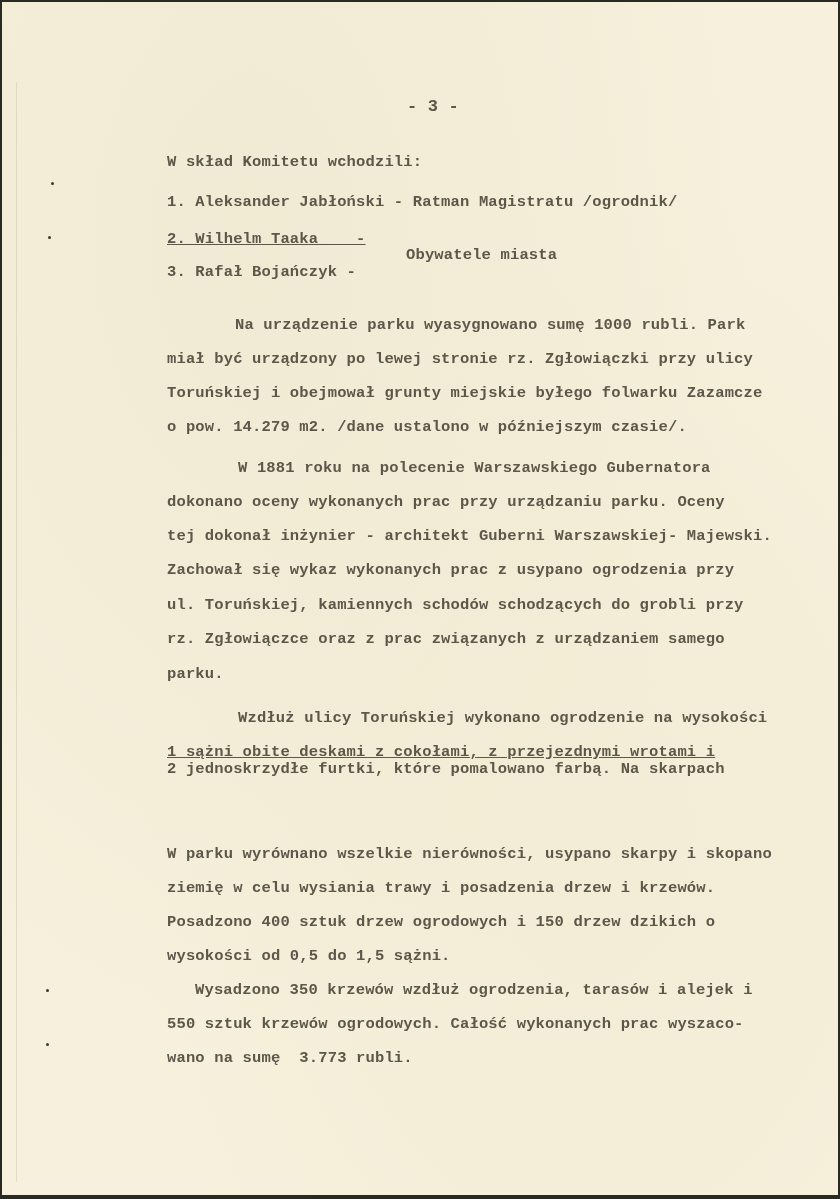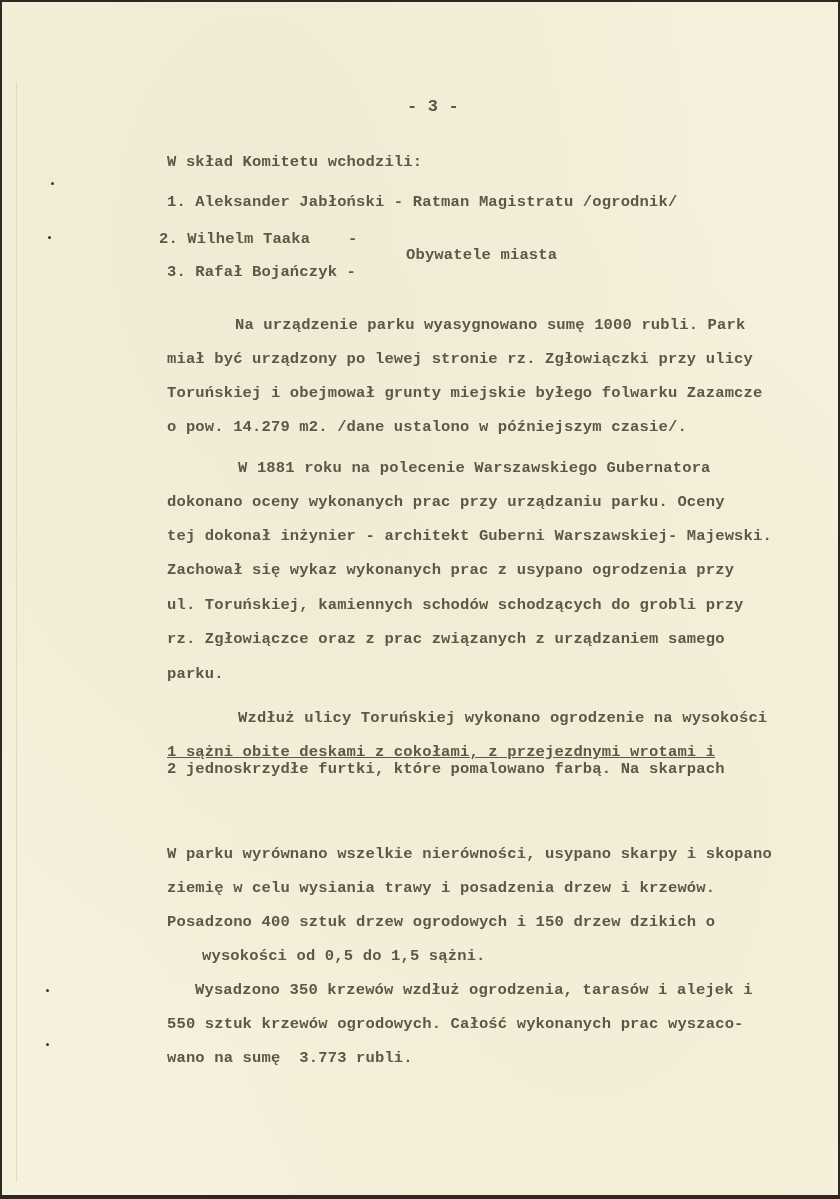--- a/index.html
+++ b/index.html
@@ -57,21 +57,21 @@
   <div class="margin-dot" style="left:49px; top:180px;"></div>
   <div class="margin-dot" style="left:46px; top:234px;"></div>
   <div class="margin-dot" style="left:44px; top:987px;"></div>
   <div class="margin-dot" style="left:44px; top:1041px;"></div>
 
   <div class="line page-number">- 3 -</div>
 
   <div class="line" style="left:165px; top:153px;">W skład Komitetu wchodzili:</div>
 
   <div class="line" style="left:165px; top:193px;">1. Aleksander Jabłoński - Ratman Magistratu /ogrodnik/</div>
-  <div class="line" style="left:157px; top:230px;">2. Wilhelm Taaka    -</div>
+  <div class="line" style="left:165px; top:230px;text-decoration:underline;">2. Wilhelm Taaka    -</div>
   <div class="line" style="left:404px; top:246px;">Obywatele miasta</div>
   <div class="line" style="left:165px; top:263px;">3. Rafał Bojańczyk -</div>
 
   <div class="line" style="left:233px; top:316px;">Na urządzenie parku wyasygnowano sumę 1000 rubli. Park</div>
   <div class="line" style="left:165px; top:384px;">Toruńskiej i obejmował grunty miejskie byłego folwarku Zazamcze</div>
   <div class="line" style="left:165px; top:350px;">miał być urządzony po lewej stronie rz. Zgłowiączki przy ulicy</div>
   <div class="line" style="left:165px; top:418px;">o pow. 14.279 m2. /dane ustalono w późniejszym czasie/.</div>
 
   <div class="line" style="left:236px; top:459px;">W 1881 roku na polecenie Warszawskiego Gubernatora</div>
   <div class="line" style="left:165px; top:493px;">dokonano oceny wykonanych prac przy urządzaniu parku. Oceny</div>
@@ -80,17 +80,17 @@
   <div class="line" style="left:165px; top:596px;">ul. Toruńskiej, kamiennych schodów schodzących do grobli przy</div>
   <div class="line" style="left:165px; top:630px;">rz. Zgłowiączce oraz z prac związanych z urządzaniem samego</div>
   <div class="line" style="left:165px; top:665px;">parku.</div>
 
   <div class="line" style="left:236px; top:709px;">Wzdłuż ulicy Toruńskiej wykonano ogrodzenie na wysokości</div>
   <div class="line" style="left:165px; top:743px;text-decoration:underline;">1 sążni obite deskami z cokołami, z przejezdnymi wrotami i</div>
   <div class="line" style="left:165px; top:760px;">2 jednoskrzydłe furtki, które pomalowano farbą. Na skarpach</div>
   <div class="line" style="left:165px; top:845px;text-align:right;">W parku wyrównano wszelkie nierówności, usypano skarpy i skopano</div>
   <div class="line" style="left:165px; top:879px;">ziemię w celu wysiania trawy i posadzenia drzew i krzewów.</div>
   <div class="line" style="left:165px; top:913px;">Posadzono 400 sztuk drzew ogrodowych i 150 drzew dzikich o</div>
-  <div class="line" style="left:165px; top:947px;margin-left:35px;">wysokości od 0,5 do 1,5 sążni.</div>
+  <div class="line" style="left:165px; top:947px;">wysokości od 0,5 do 1,5 sążni.</div>
   <div class="line" style="left:165px; top:981px;margin-left:28px;">Wysadzono 350 krzewów wzdłuż ogrodzenia, tarasów i alejek i</div>
   <div class="line" style="left:165px; top:1015px;">550 sztuk krzewów ogrodowych. Całość wykonanych prac wyszaco-</div>
   <div class="line" style="left:165px; top:1049px;">wano na sumę  3.773 rubli.</div>
 </div>
 
 </body></html>

